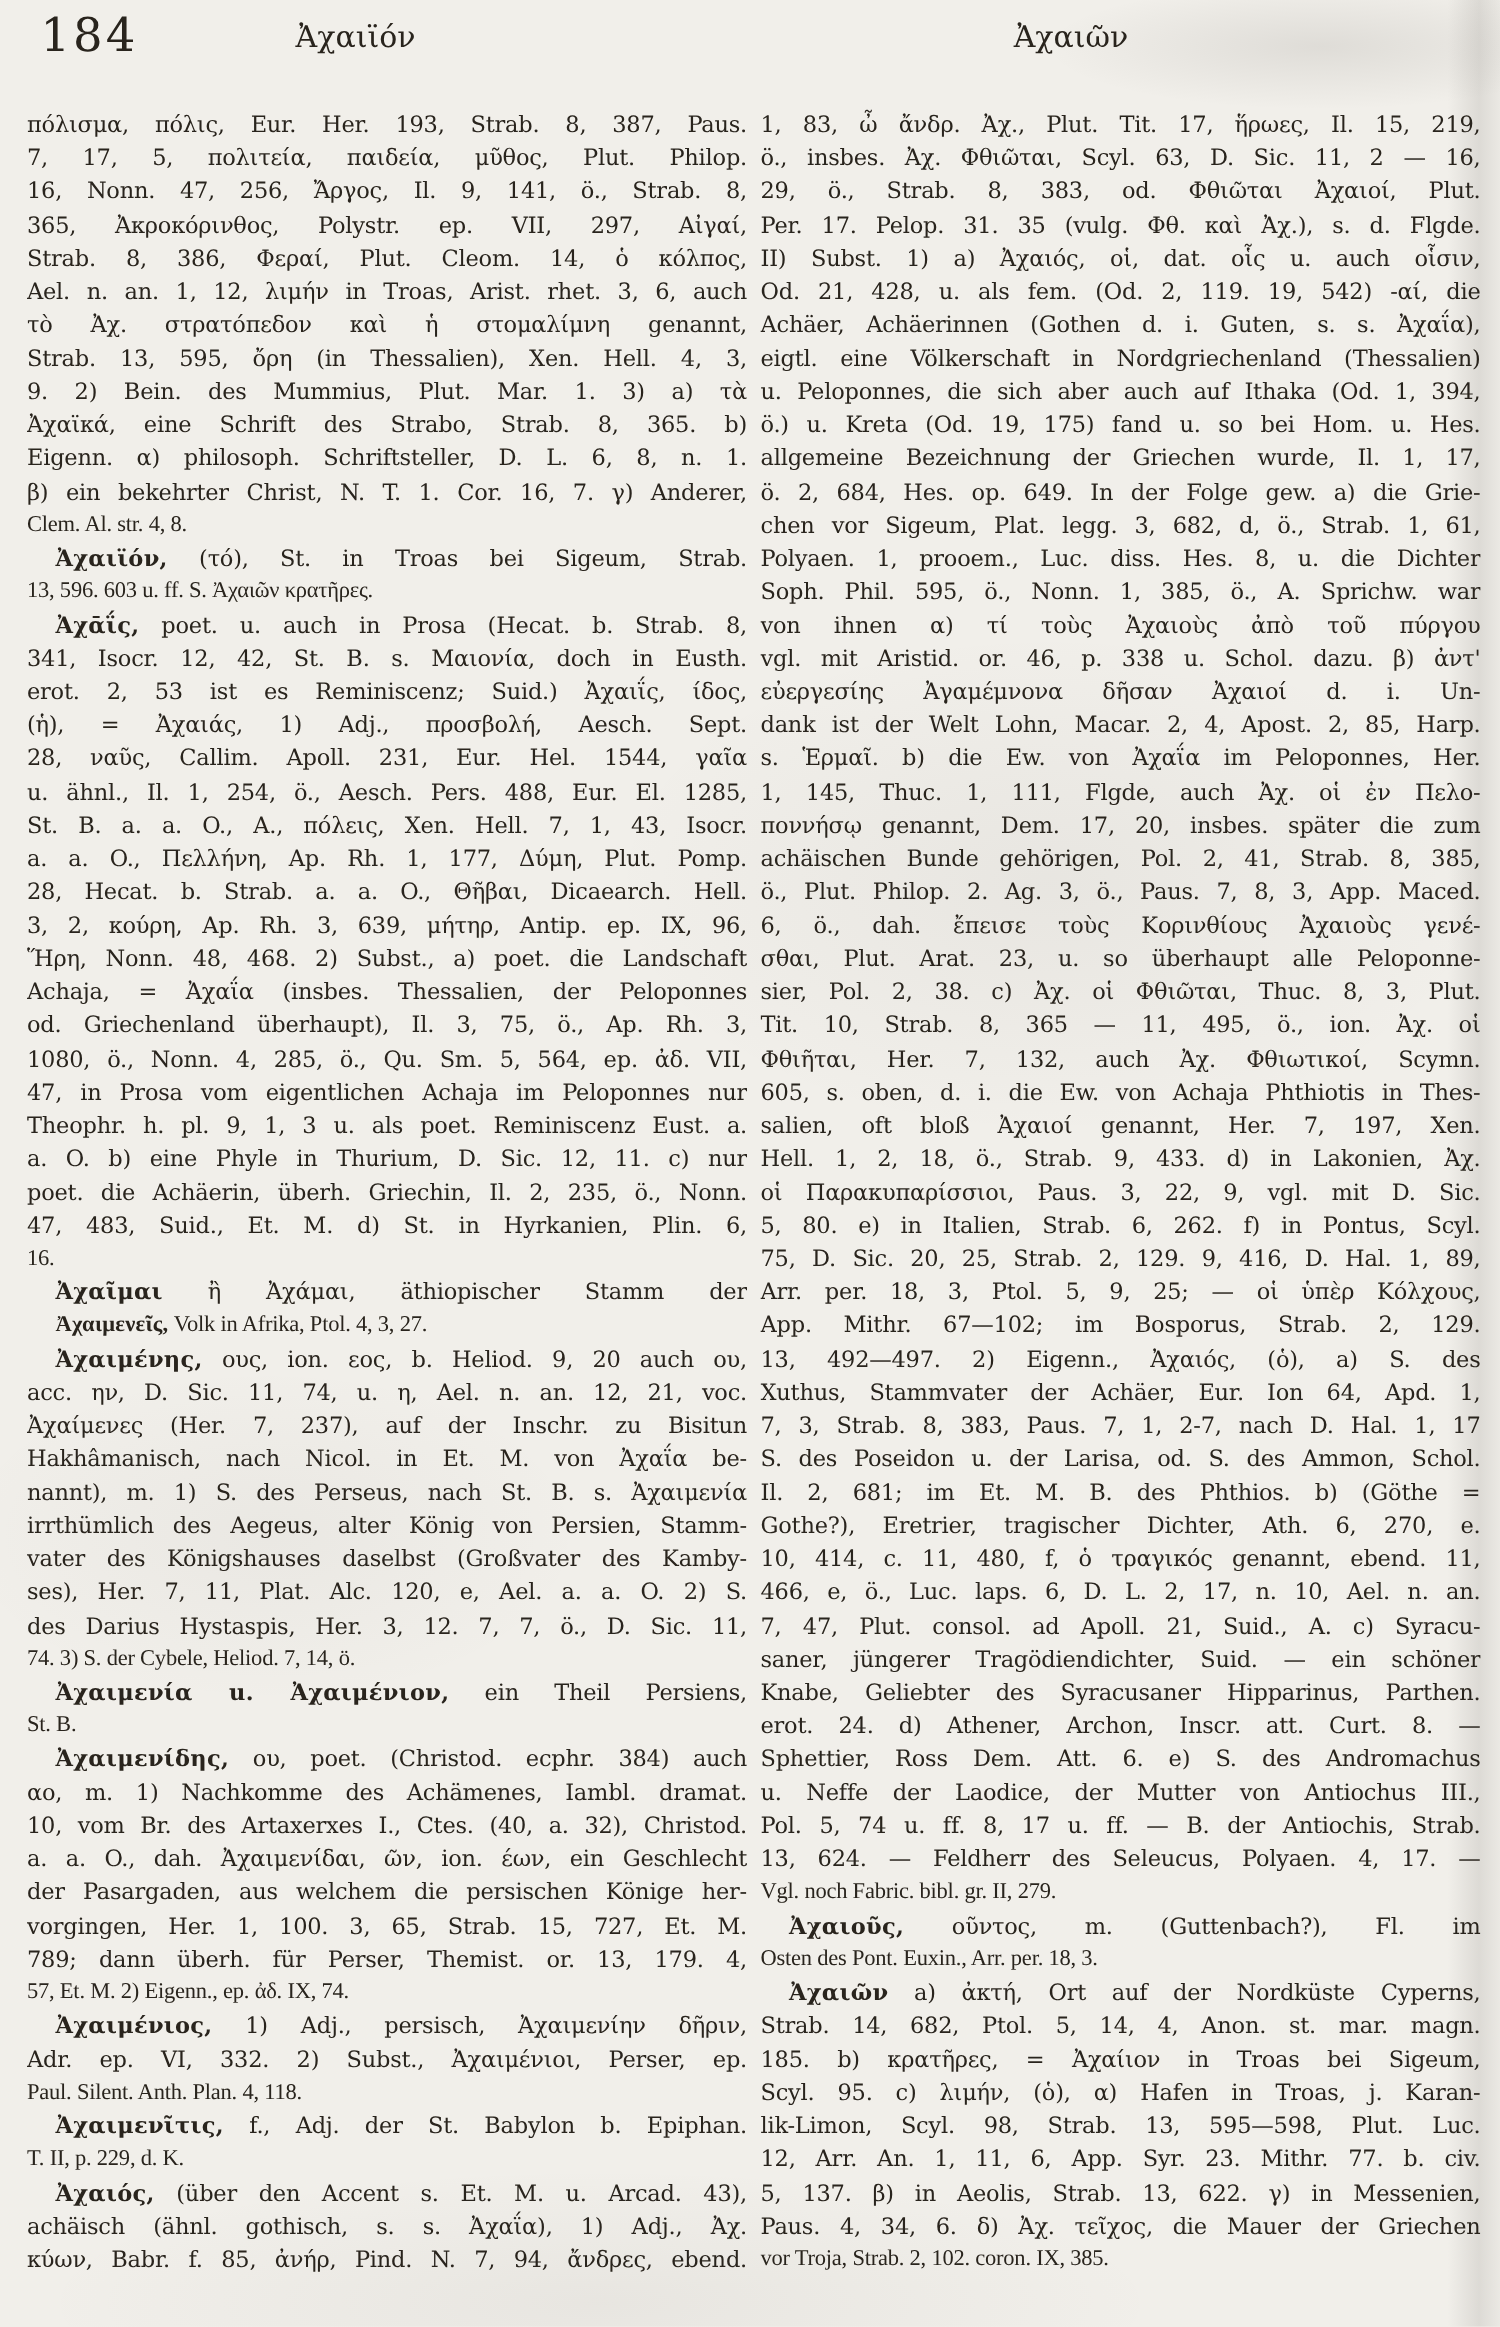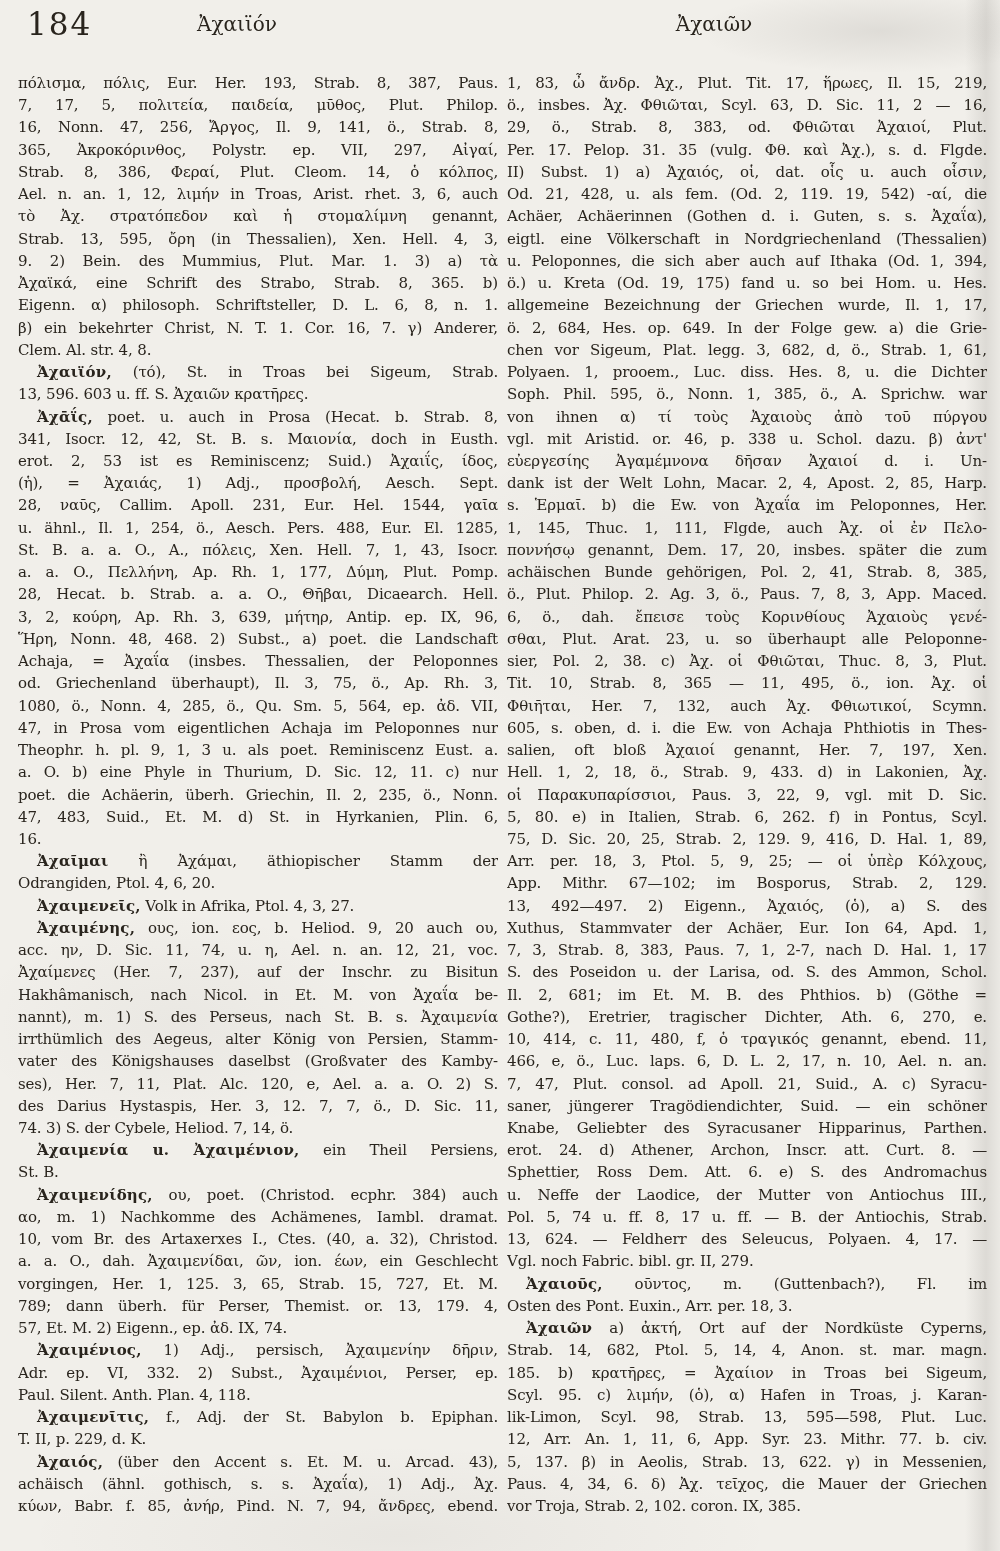--- a/index.html
+++ b/index.html
@@ -37,21 +37,21 @@
   .line {
     height: 22.24px; line-height: 22.24px;
     font-size: 15px;
     letter-spacing: -0.15px;
     text-align: justify;
     text-align-last: justify;
     -moz-text-align-last: justify;
     overflow: hidden;
     white-space: normal;
   }
-  .line.end { text-align-last: left; -moz-text-align-last: left; }
+  .line.end { text-align-last: left; font-family: Liberation Serif, serif; -moz-text-align-last: left; }
   .line.indent { text-indent: 19px; }
   .line b { font-weight: bold; letter-spacing: 0.2px; }
 </style>
 </head>
 <body>
 
 <div class="page">
   <div class="pagenum">184</div>
   <div class="hdr hdr-left">Ἀχαιϊόν</div>
   <div class="hdr hdr-right">Ἀχαιῶν</div>
@@ -85,39 +85,39 @@
       <div class="line">Achaja, = Ἀχαΐα (insbes. Thessalien, der Peloponnes</div>
       <div class="line">od. Griechenland überhaupt), Il. 3, 75, ö., Ap. Rh. 3,</div>
       <div class="line">1080, ö., Nonn. 4, 285, ö., Qu. Sm. 5, 564, ep. ἀδ. VII,</div>
       <div class="line">47, in Prosa vom eigentlichen Achaja im Peloponnes nur</div>
       <div class="line">Theophr. h. pl. 9, 1, 3 u. als poet. Reminiscenz Eust. a.</div>
       <div class="line">a. O. b) eine Phyle in Thurium, D. Sic. 12, 11. c) nur</div>
       <div class="line">poet. die Achäerin, überh. Griechin, Il. 2, 235, ö., Nonn.</div>
       <div class="line">47, 483, Suid., Et. M. d) St. in Hyrkanien, Plin. 6,</div>
       <div class="line end">16.</div>
       <div class="line indent"><b>Ἀχαῖμαι</b> ἢ Ἀχάμαι, äthiopischer Stamm der</div>
-      <div class="line end">Odrangiden, Ptol. 4, 6, 20.</div>
       <div class="line indent end"><b>Ἀχαιμενεῖς,</b> Volk in Afrika, Ptol. 4, 3, 27.</div>
       <div class="line indent"><b>Ἀχαιμένης,</b> ους, ion. εος, b. Heliod. 9, 20 auch ου,</div>
       <div class="line">acc. ην, D. Sic. 11, 74, u. η, Ael. n. an. 12, 21, voc.</div>
       <div class="line">Ἀχαίμενες (Her. 7, 237), auf der Inschr. zu Bisitun</div>
       <div class="line">Hakhâmanisch, nach Nicol. in Et. M. von Ἀχαΐα be-</div>
       <div class="line">nannt), m. 1) S. des Perseus, nach St. B. s. Ἀχαιμενία</div>
       <div class="line">irrthümlich des Aegeus, alter König von Persien, Stamm-</div>
       <div class="line">vater des Königshauses daselbst (Großvater des Kamby-</div>
       <div class="line">ses), Her. 7, 11, Plat. Alc. 120, e, Ael. a. a. O. 2) S.</div>
       <div class="line">des Darius Hystaspis, Her. 3, 12. 7, 7, ö., D. Sic. 11,</div>
       <div class="line end">74. 3) S. der Cybele, Heliod. 7, 14, ö.</div>
       <div class="line indent"><b>Ἀχαιμενία u. Ἀχαιμένιον,</b> ein Theil Persiens,</div>
       <div class="line end">St. B.</div>
       <div class="line indent"><b>Ἀχαιμενίδης,</b> ου, poet. (Christod. ecphr. 384) auch</div>
       <div class="line">αο, m. 1) Nachkomme des Achämenes, Iambl. dramat.</div>
       <div class="line">10, vom Br. des Artaxerxes I., Ctes. (40, a. 32), Christod.</div>
       <div class="line">a. a. O., dah. Ἀχαιμενίδαι, ῶν, ion. έων, ein Geschlecht</div>
-      <div class="line">vorgingen, Her. 1, 125. 3, 65, Strab. 15, 727, Et. M.</div>
+      <div class="line">der Pasargaden, aus welchem die persischen Könige her-</div>
+      <div class="line">vorgingen, Her. 1, 100. 3, 65, Strab. 15, 727, Et. M.</div>
       <div class="line">789; dann überh. für Perser, Themist. or. 13, 179. 4,</div>
       <div class="line end">57, Et. M. 2) Eigenn., ep. ἀδ. IX, 74.</div>
       <div class="line indent"><b>Ἀχαιμένιος,</b> 1) Adj., persisch, Ἀχαιμενίην δῆριν,</div>
       <div class="line">Adr. ep. VI, 332. 2) Subst., Ἀχαιμένιοι, Perser, ep.</div>
       <div class="line end">Paul. Silent. Anth. Plan. 4, 118.</div>
       <div class="line indent"><b>Ἀχαιμενῖτις,</b> f., Adj. der St. Babylon b. Epiphan.</div>
       <div class="line end">T. II, p. 229, d. K.</div>
       <div class="line indent"><b>Ἀχαιός,</b> (über den Accent s. Et. M. u. Arcad. 43),</div>
       <div class="line">achäisch (ähnl. gothisch, s. s. Ἀχαΐα), 1) Adj., Ἀχ.</div>
       <div class="line">κύων, Babr. f. 85, ἀνήρ, Pind. N. 7, 94, ἄνδρες, ebend.</div>

